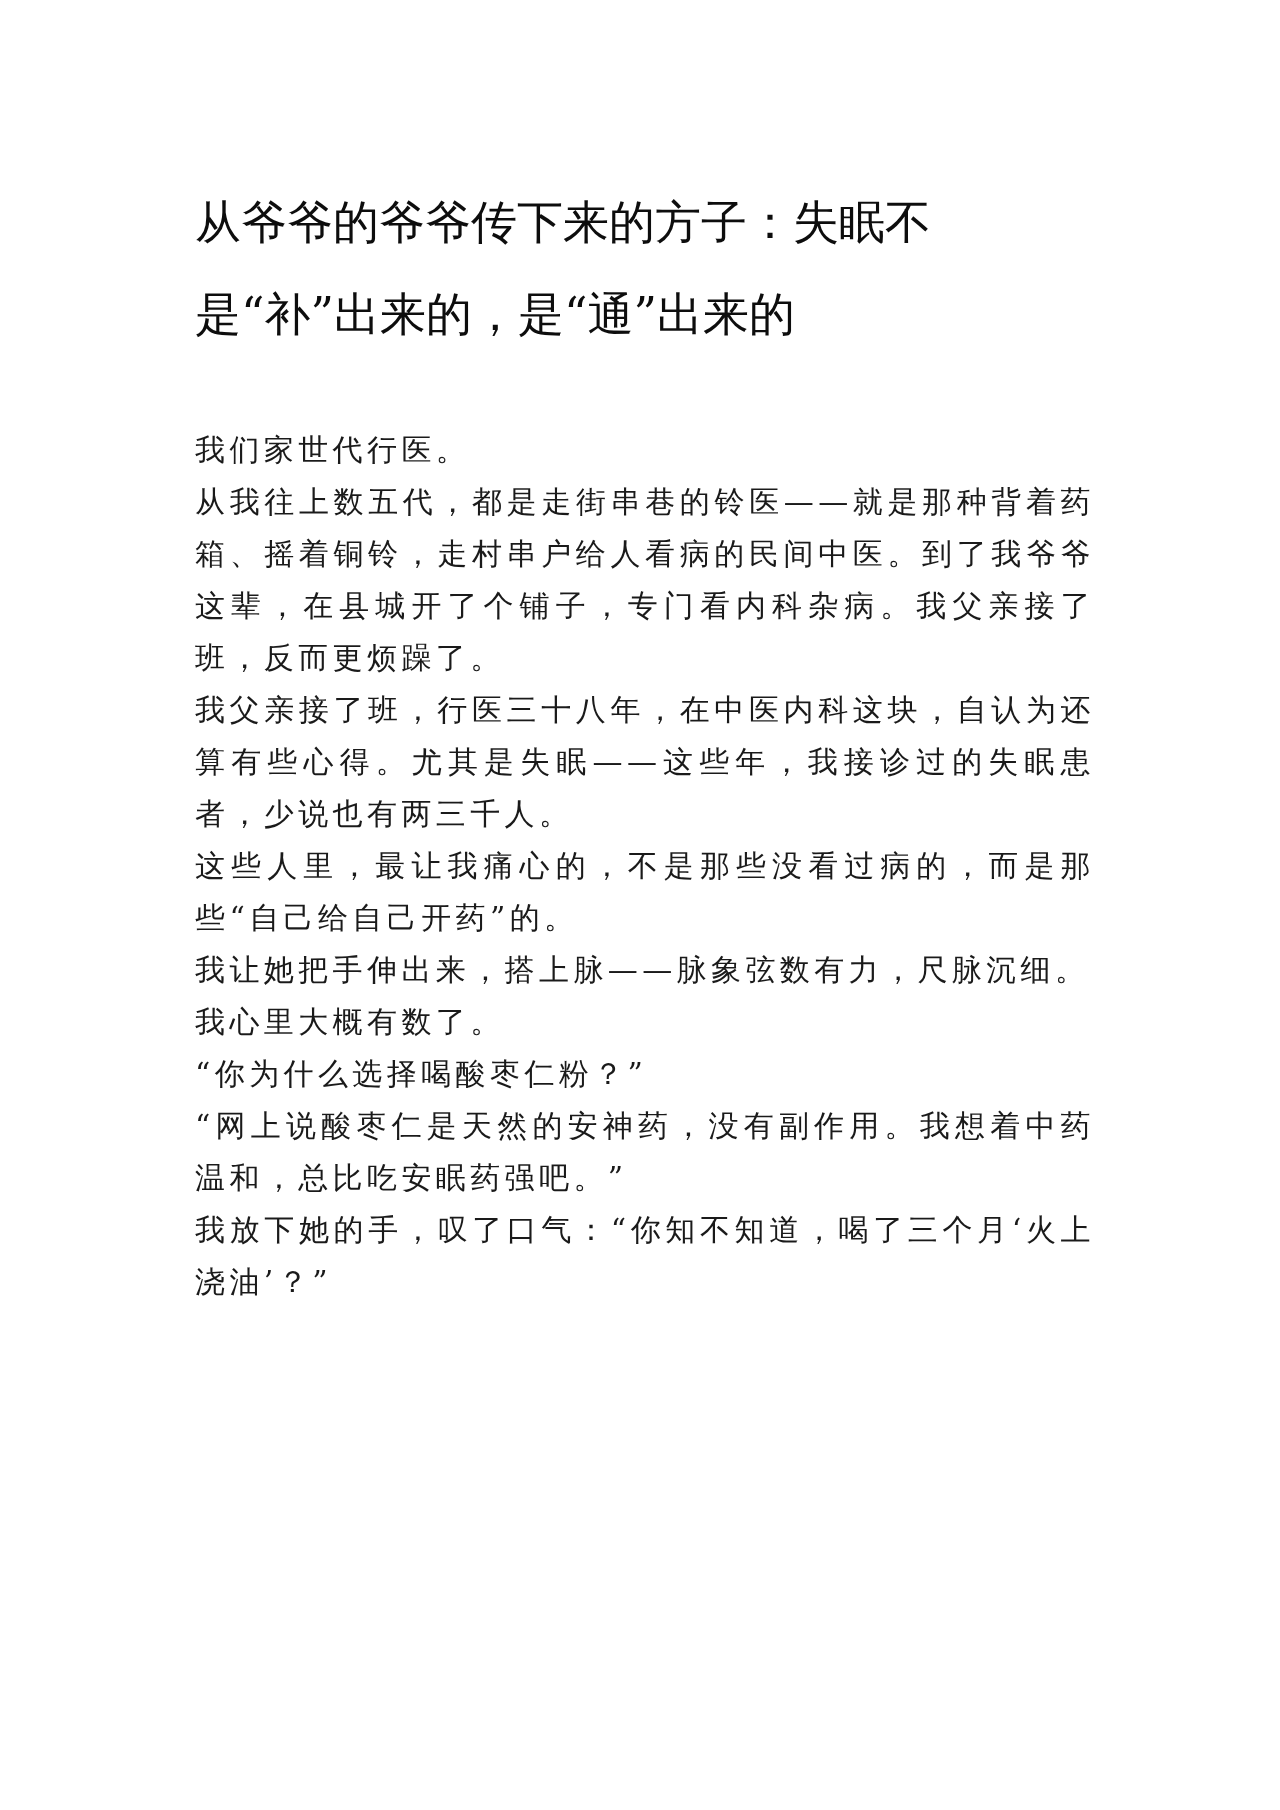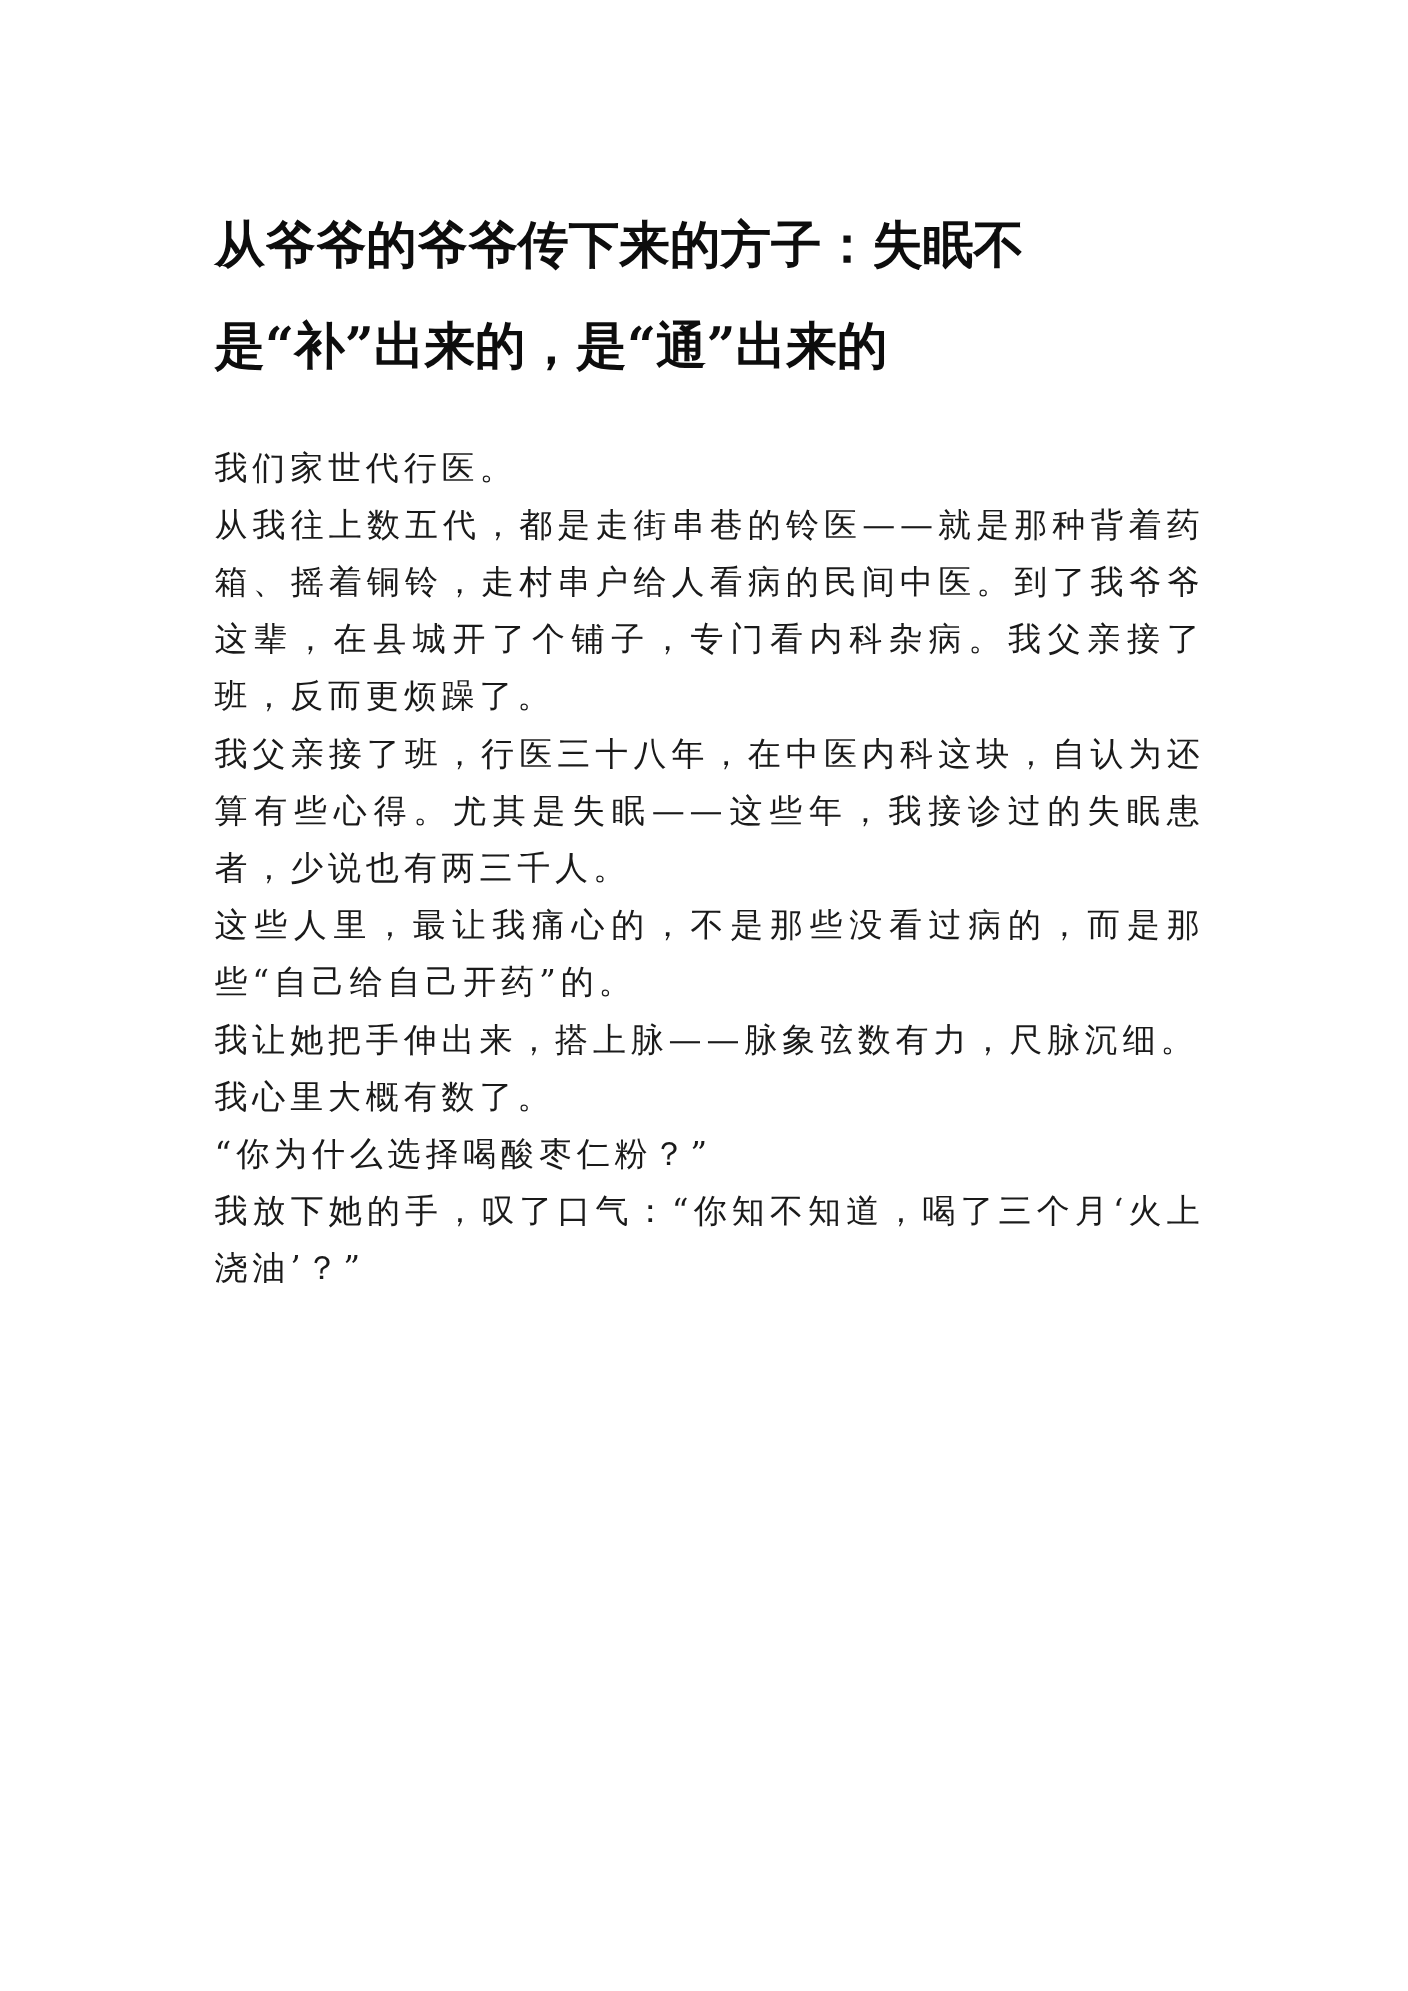--- a/index.html
+++ b/index.html
@@ -17,28 +17,28 @@
     }
     .page {
       position: absolute;
       left: 195px;
       top: 176px;
       width: 900px;
     }
     .title {
       margin: 0;
       font-size: 46px;
-      font-weight: bold;
+      font-weight: normal;
       line-height: 92px;
       letter-spacing: 0px;
       color: #0d0d0d;
       word-break: break-all;
     }
     .body {
-      margin-top: 40px;
+      margin-top: 64px;
     }
     .para {
       margin: 0;
       font-size: 30px;
       line-height: 52px;
       letter-spacing: 4.4px;
       color: #1a1a1a;
       word-break: break-all;
       text-align: justify;
     }
@@ -49,15 +49,16 @@
 <div class="page">
   <h1 class="title">从爷爷的爷爷传下来的方子：失眠不是“补”出来的，是“通”出来的</h1>
   <div class="body">
     <p class="para">我们家世代行医。</p>
     <p class="para">从我往上数五代，都是走街串巷的铃医——就是那种背着药箱、摇着铜铃，走村串户给人看病的民间中医。到了我爷爷这辈，在县城开了个铺子，专门看内科杂病。我父亲接了班，反而更烦躁了。</p>
     <p class="para">我父亲接了班，行医三十八年，在中医内科这块，自认为还算有些心得。尤其是失眠——这些年，我接诊过的失眠患者，少说也有两三千人。</p>
     <p class="para">这些人里，最让我痛心的，不是那些没看过病的，而是那些“自己给自己开药”的。</p>
     <p class="para">我让她把手伸出来，搭上脉——脉象弦数有力，尺脉沉细。</p>
     <p class="para">我心里大概有数了。</p>
     <p class="para">“你为什么选择喝酸枣仁粉？”</p>
+    <p class="para">“网上说酸枣仁是天然的安神药，没有副作用。我想着中药温和，总比吃安眠药强吧。”</p>
     <p class="para">我放下她的手，叹了口气：“你知不知道，喝了三个月‘火上浇油’？”</p>
   </div>
 </div>
 
 </body></html>

